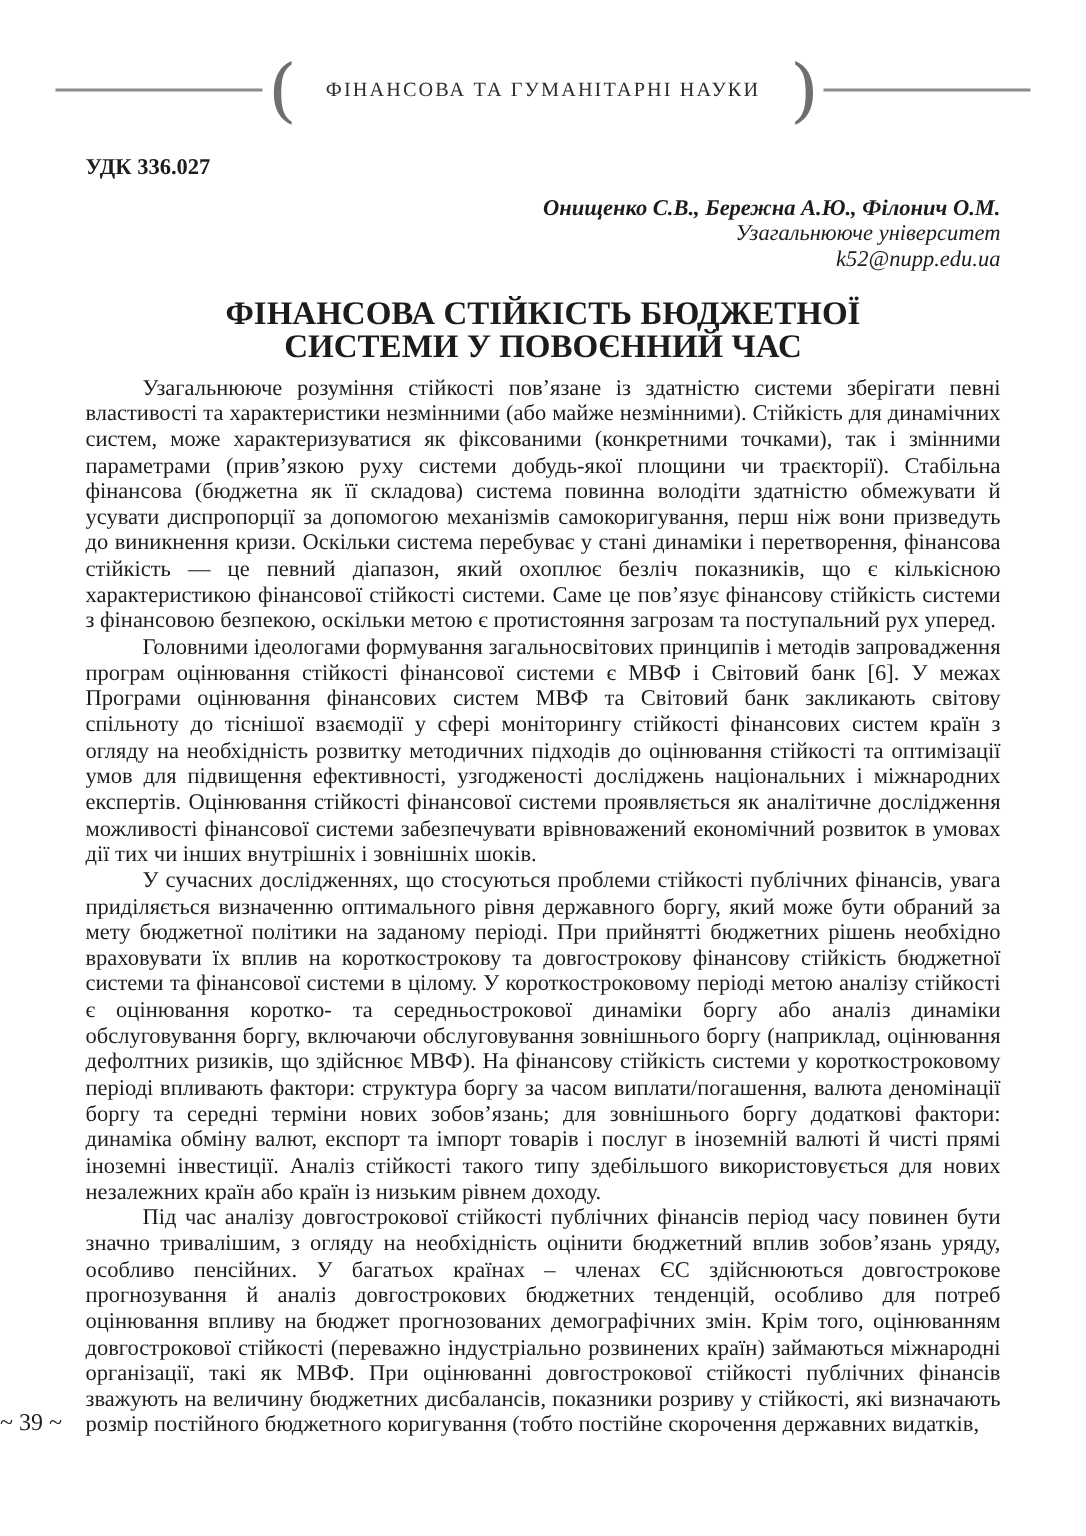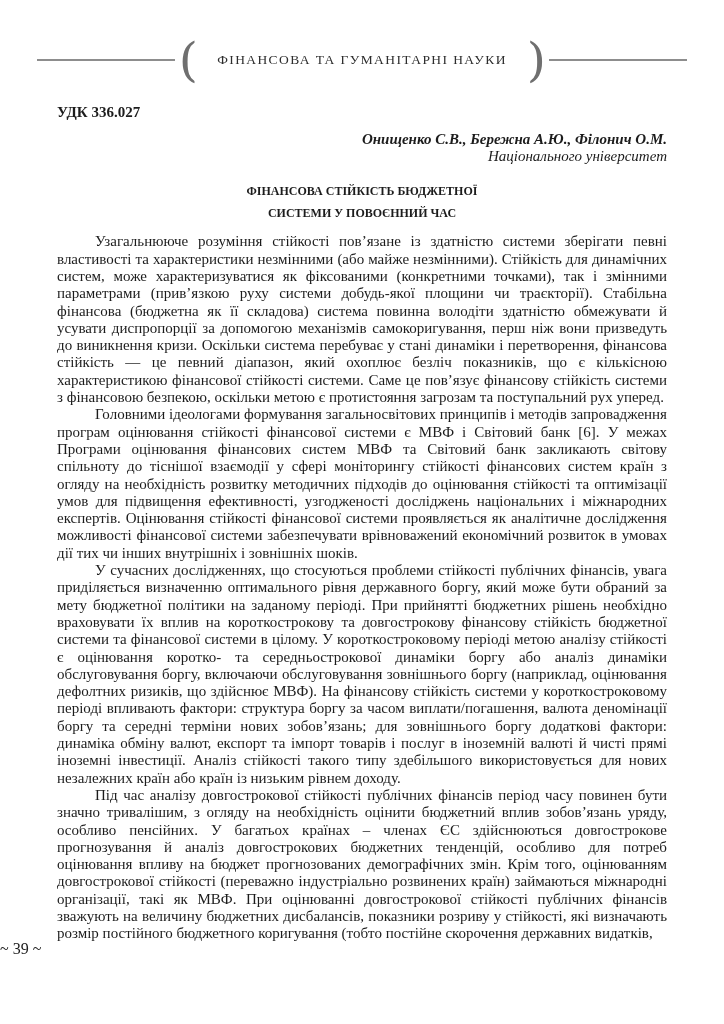--- a/index.html
+++ b/index.html
@@ -54,21 +54,21 @@
     font-style: italic;
     font-size: 15px;
     line-height: 17.2px;
   }
   .byline .authors { font-weight: bold; font-style: italic; }
   
   .doc-title {
     margin-top: 15px;
     text-align: center;
     font-weight: bold;
-    font-size: 12px;
+    font-size: 22px;
     line-height: 22px;
   }
   
   .body-text {
     margin: 9px 57px 0 57px;
     text-align: justify;
     font-size: 15px;
     line-height: 17.3px;
   }
   .body-text p {
@@ -95,21 +95,22 @@
     <div class="brace">(</div>
     <div class="band-title">ФІНАНСОВА ТА ГУМАНІТАРНІ НАУКИ</div>
     <div class="brace">)</div>
     <div class="rule"></div>
   </div>
 
   <div class="udc">УДК 336.027</div>
 
   <div class="byline">
     <div class="authors">Онищенко С.В., Бережна А.Ю., Філонич О.М.</div>
-    <div>Національного університет</div>
+    <div>Узагальнююче університет</div>
+    <div>k52@nupp.edu.ua</div>
   </div>
 
   <div class="doc-title">
     <div>ФІНАНСОВА СТІЙКІСТЬ БЮДЖЕТНОЇ</div>
     <div>СИСТЕМИ У ПОВОЄННИЙ ЧАС</div>
   </div>
 
   <div class="body-text">
     <p>Узагальнююче розуміння стійкості пов’язане із здатністю системи зберігати певні властивості та характеристики незмінними (або майже незмінними). Стійкість для динамічних систем, може характеризуватися як фіксованими (конкретними точками), так і змінними параметрами (прив’язкою руху системи добудь-якої площини чи траєкторії). Стабільна фінансова (бюджетна як її складова) система повинна володіти здатністю обмежувати й усувати диспропорції за допомогою механізмів самокоригування, перш ніж вони призведуть до виникнення кризи. Оскільки система перебуває у стані динаміки і перетворення, фінансова стійкість — це певний діапазон, який охоплює безліч показників, що є кількісною характеристикою фінансової стійкості системи. Саме це пов’язує фінансову стійкість системи з фінансовою безпекою, оскільки метою є протистояння загрозам та поступальний рух уперед.</p>
     <p>Головними ідеологами формування загальносвітових принципів і методів запровадження програм оцінювання стійкості фінансової системи є МВФ і Світовий банк [6]. У межах Програми оцінювання фінансових систем МВФ та Світовий банк закликають світову спільноту до тіснішої взаємодії у сфері моніторингу стійкості фінансових систем країн з огляду на необхідність розвитку методичних підходів до оцінювання стійкості та оптимізації умов для підвищення ефективності, узгодженості досліджень національних і міжнародних експертів. Оцінювання стійкості фінансової системи проявляється як аналітичне дослідження можливості фінансової системи забезпечувати врівноважений економічний розвиток в умовах дії тих чи інших внутрішніх і зовнішніх шоків.</p>

